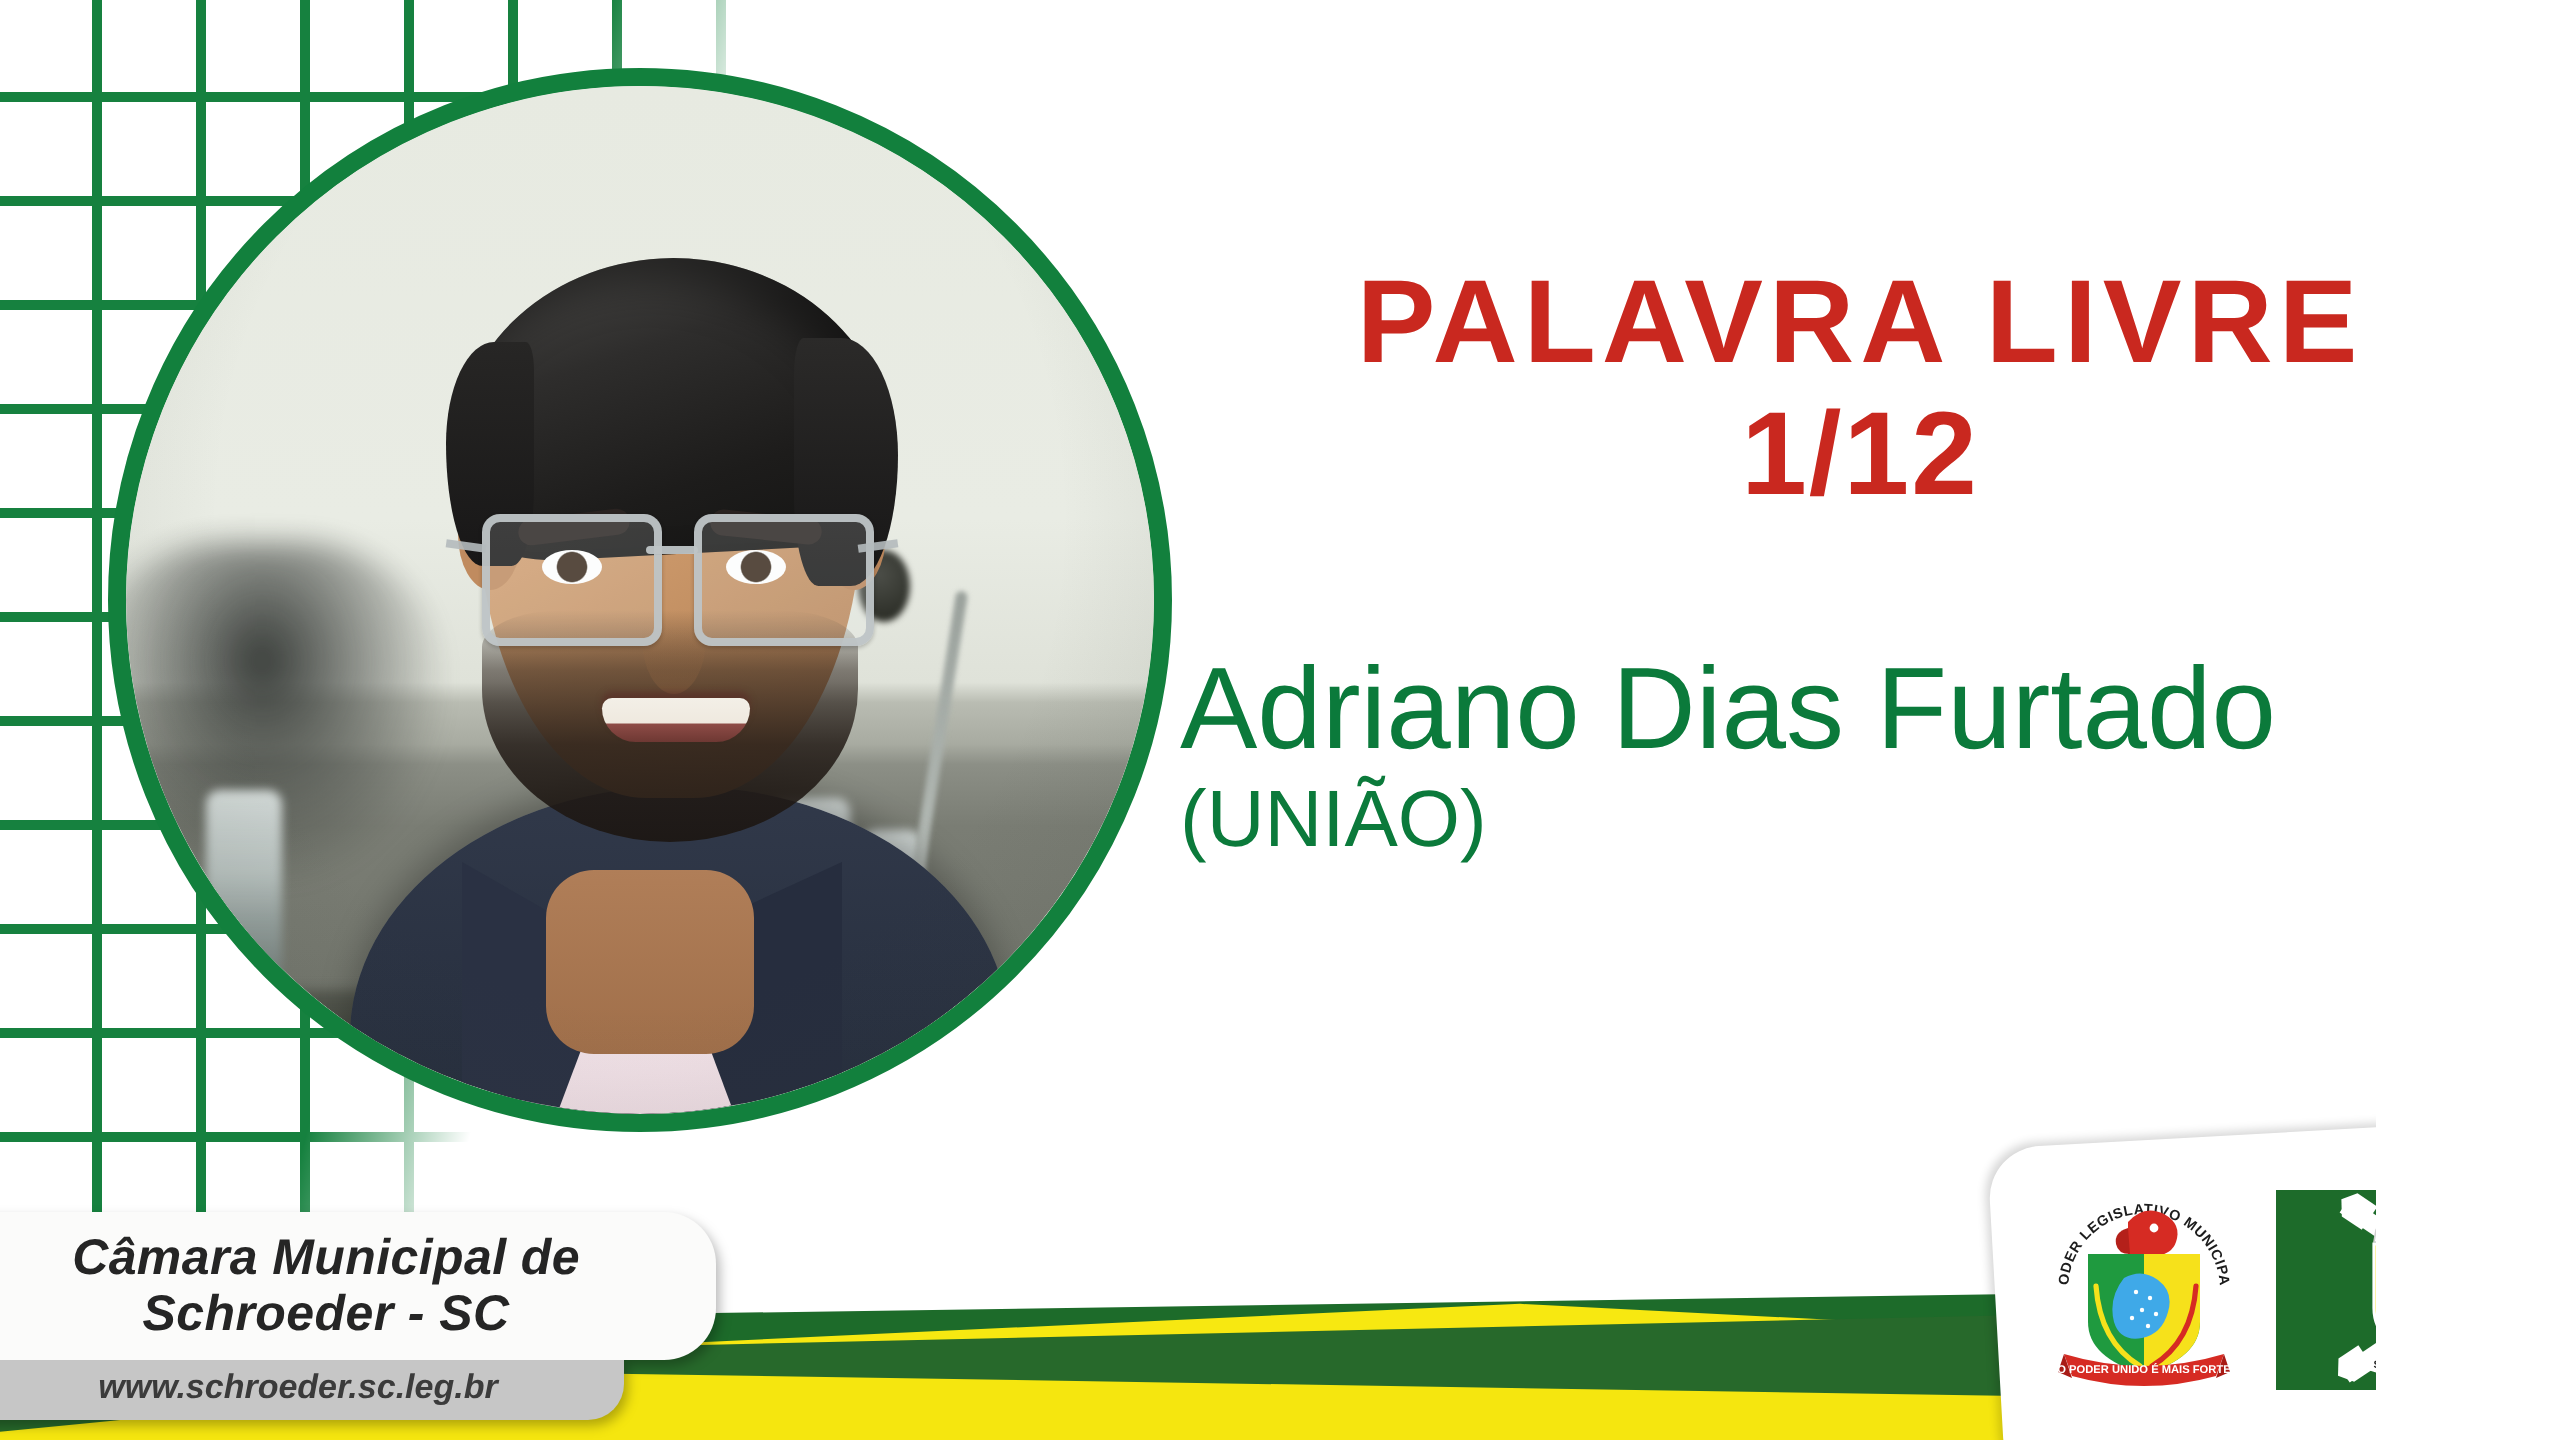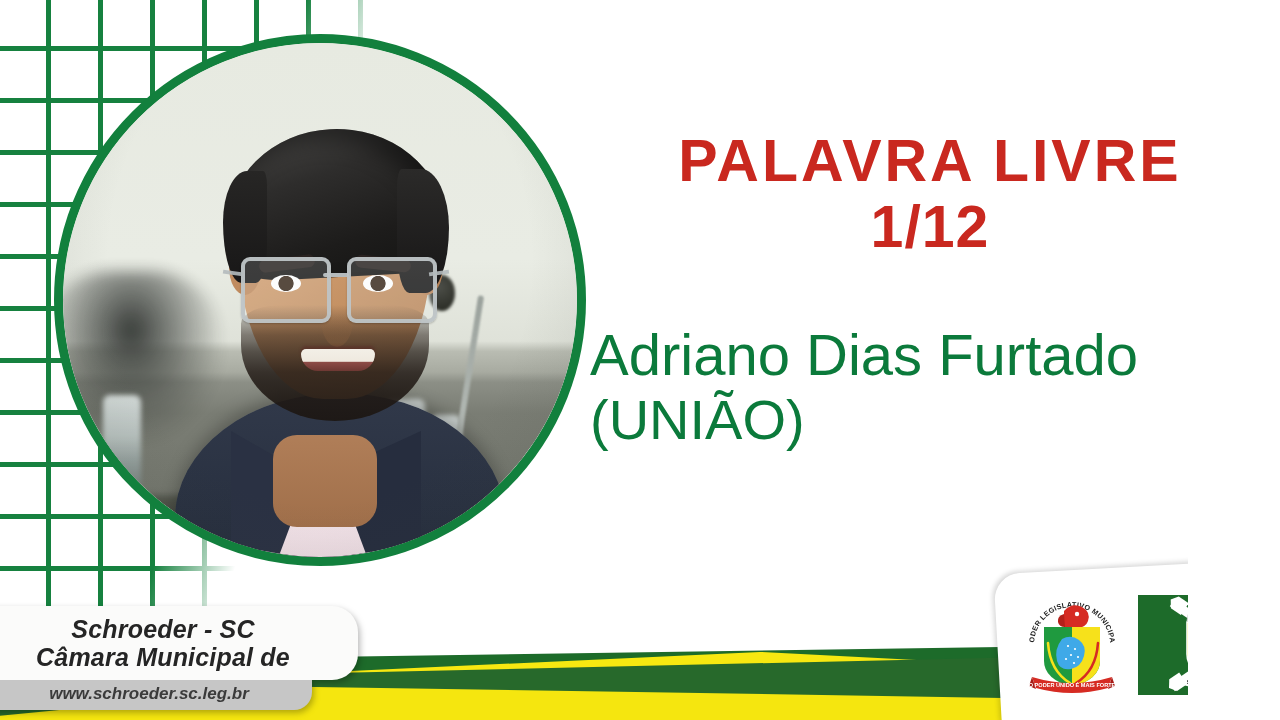--- a/index.html
+++ b/index.html
@@ -277,21 +277,21 @@
     position: absolute;
     left: 590px;
     top: 322px;
     width: 680px;
     text-align: left;
     color: #0b7a3b;
     font-size: 58px;
     line-height: 1.14;
     font-weight: normal;
   }
-  .subject .party { display: block; font-size: 56px; }
+  .subject .party { display: block; font-size: 40px; }
 
   
   .stripe-green {
     position: absolute;
     left: 0; bottom: 0;
     width: 1280px; height: 104px;
     background: #1d6b2a;
     clip-path: polygon(0 44%, 1280px 26%, 1280px 100%, 0 100%);
   }
   .stripe-green2 {
@@ -438,22 +438,22 @@
     <span class="party">(UNIÃO)</span>
   </div>
 
   <div class="stripe-green"></div>
   <div class="stripe-yellow"></div>
   <div class="stripe-green2"></div>
   <div class="stripe-yellow2"></div>
 
   <div class="banner">
     <div class="banner-main">
+      <div>Câmara Municipal de</div>
       <div>Schroeder - SC</div>
-      <div>Câmara Municipal de</div>
     </div>
     <div class="banner-sub">www.schroeder.sc.leg.br</div>
   </div>
 
   <div class="emblem-panel"></div>
   <div class="emblems">
 
     <svg class="crest" viewBox="0 0 104 112">
       <defs>
         <path id="arcTop" d="M 14,56 A 38,38 0 0 1 90,56"></path>

